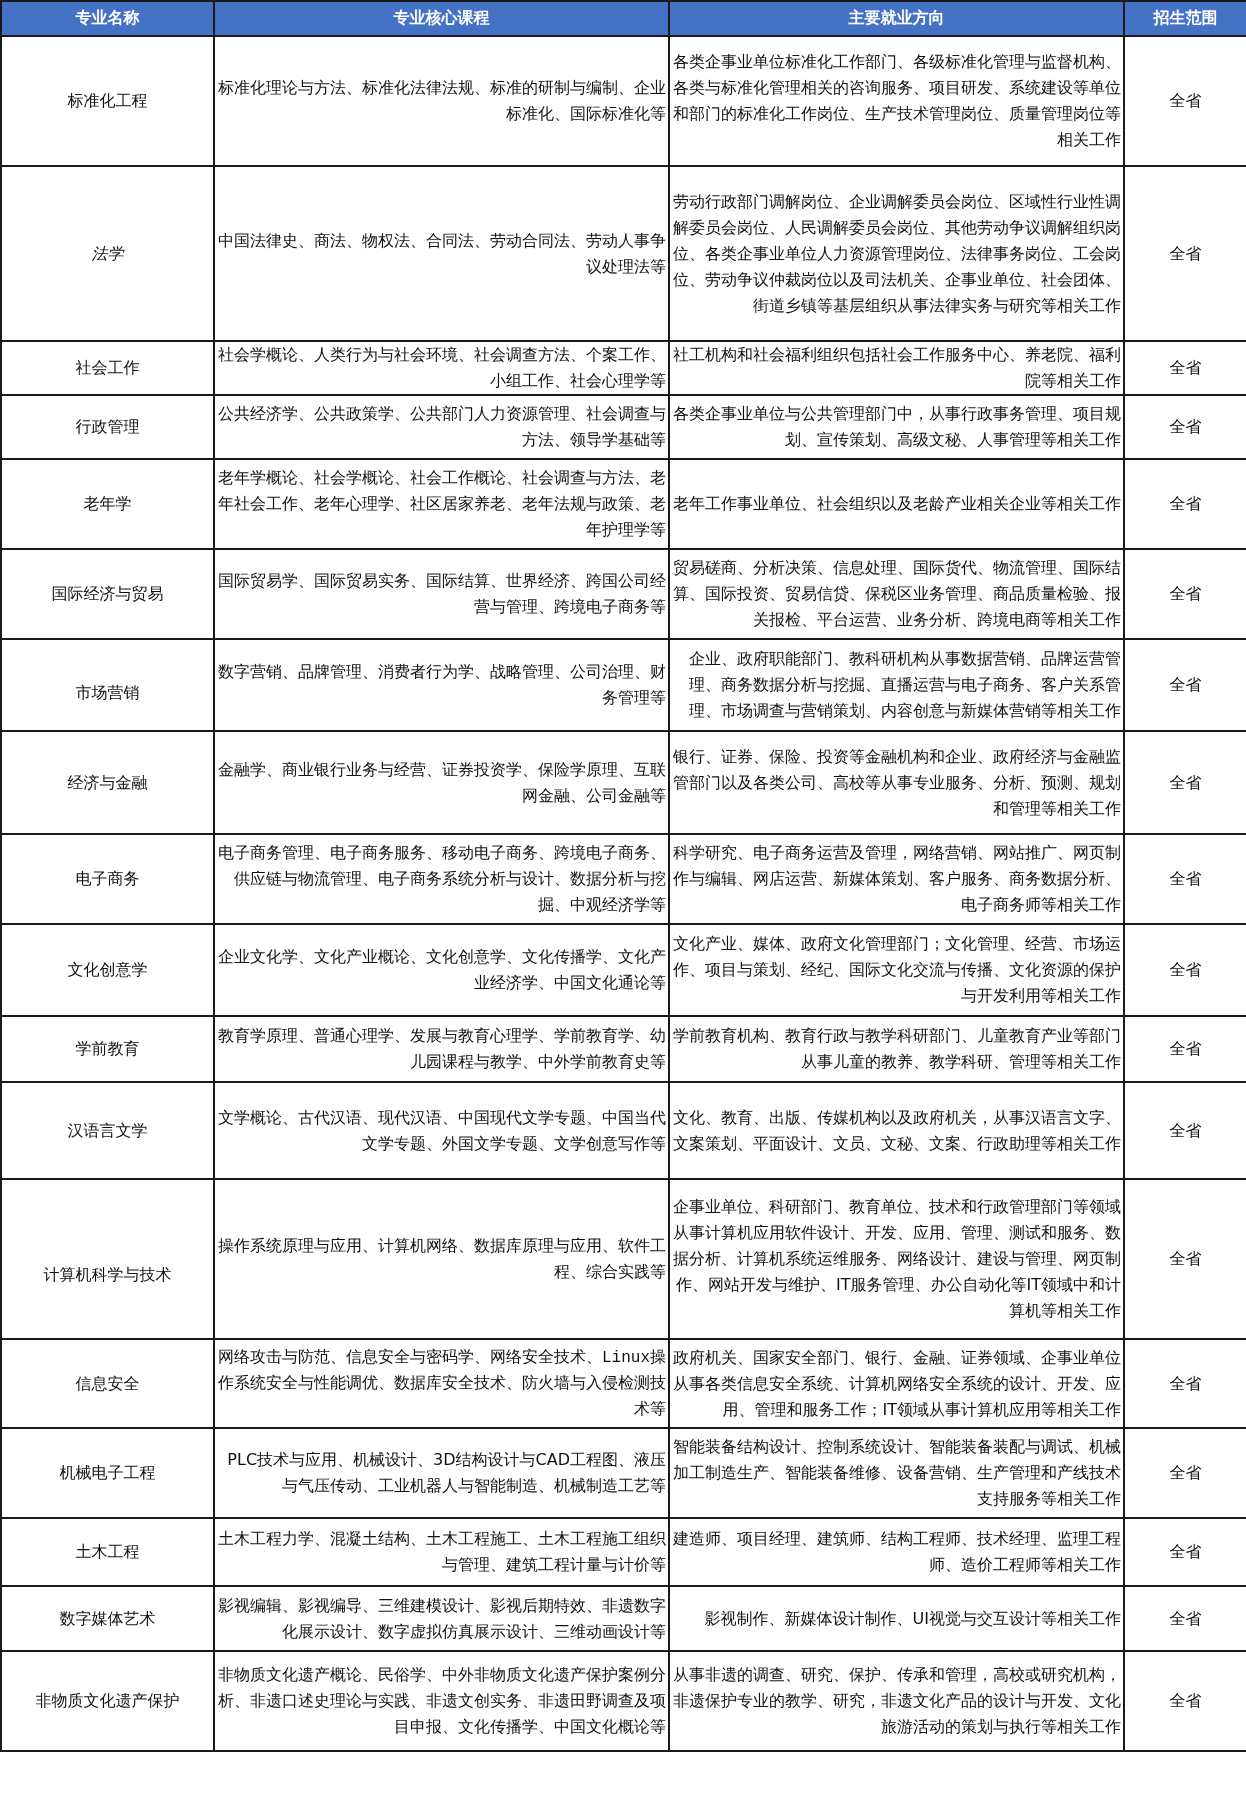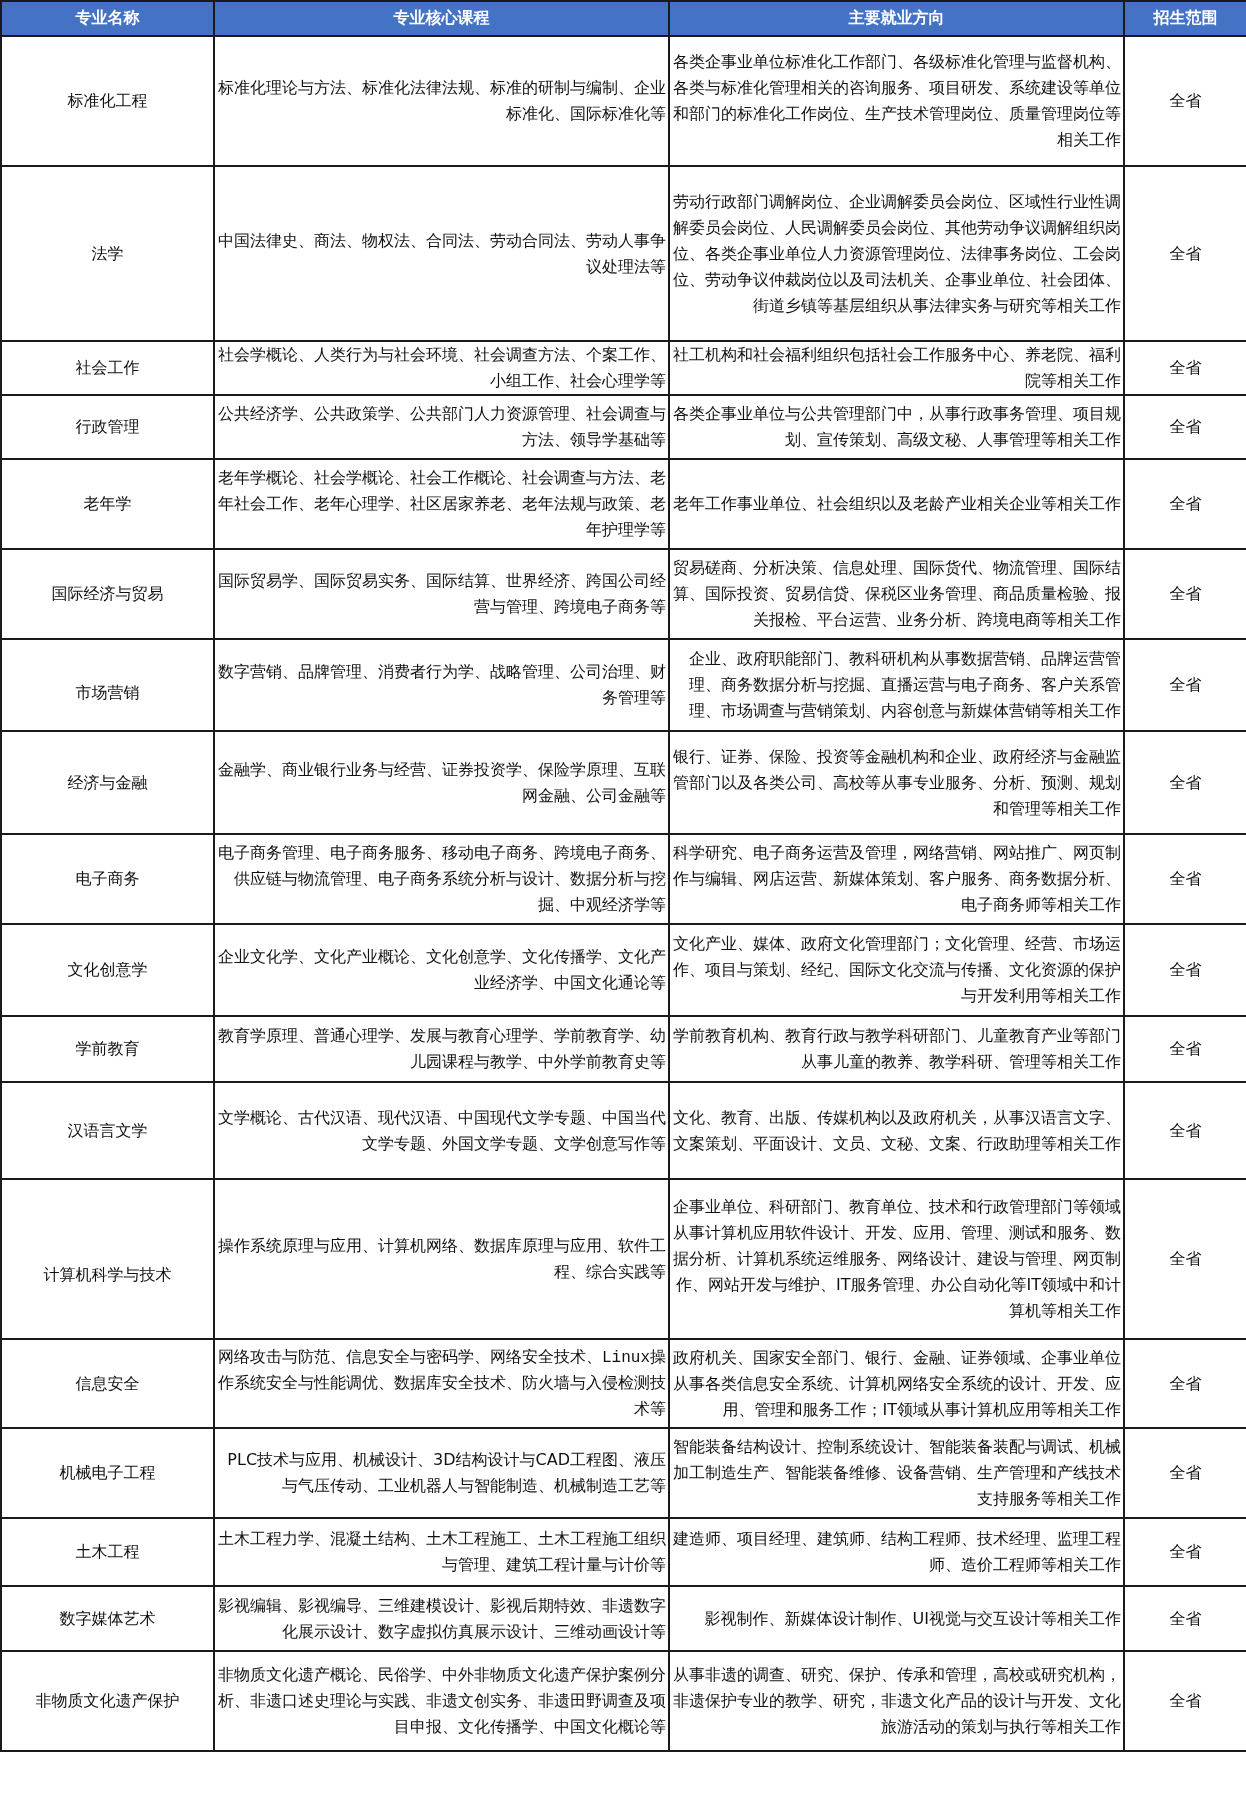--- a/index.html
+++ b/index.html
@@ -63,21 +63,21 @@
         </td>
         <td class="text">
           <span class="clip" style="max-height: 126px;">各类企事业单位标准化工作部门、各级标准化管理与监督机构、各类与标准化管理相关的咨询服务、项目研发、系统建设等单位和部门的标准化工作岗位、生产技术管理岗位、质量管理岗位等相关工作</span>
         </td>
         <td class="scope">
           <span class="clip" style="max-height: 126px;">全省</span>
         </td>
       </tr>
       <tr style="height: 175px;">
         <td class="name">
-          <span class="clip" style="max-height: 171px;">法学</span>
+          <span class="clip" style="max-height: 171px; font-style: italic;">法学</span>
         </td>
         <td class="text">
           <span class="clip" style="max-height: 171px;">中国法律史、商法、物权法、合同法、劳动合同法、劳动人事争议处理法等</span>
         </td>
         <td class="text">
           <span class="clip" style="max-height: 171px;">劳动行政部门调解岗位、企业调解委员会岗位、区域性行业性调解委员会岗位、人民调解委员会岗位、其他劳动争议调解组织岗位、各类企事业单位人力资源管理岗位、法律事务岗位、工会岗位、劳动争议仲裁岗位以及司法机关、企事业单位、社会团体、街道乡镇等基层组织从事法律实务与研究等相关工作</span>
         </td>
         <td class="scope">
           <span class="clip" style="max-height: 171px;">全省</span>
         </td>

